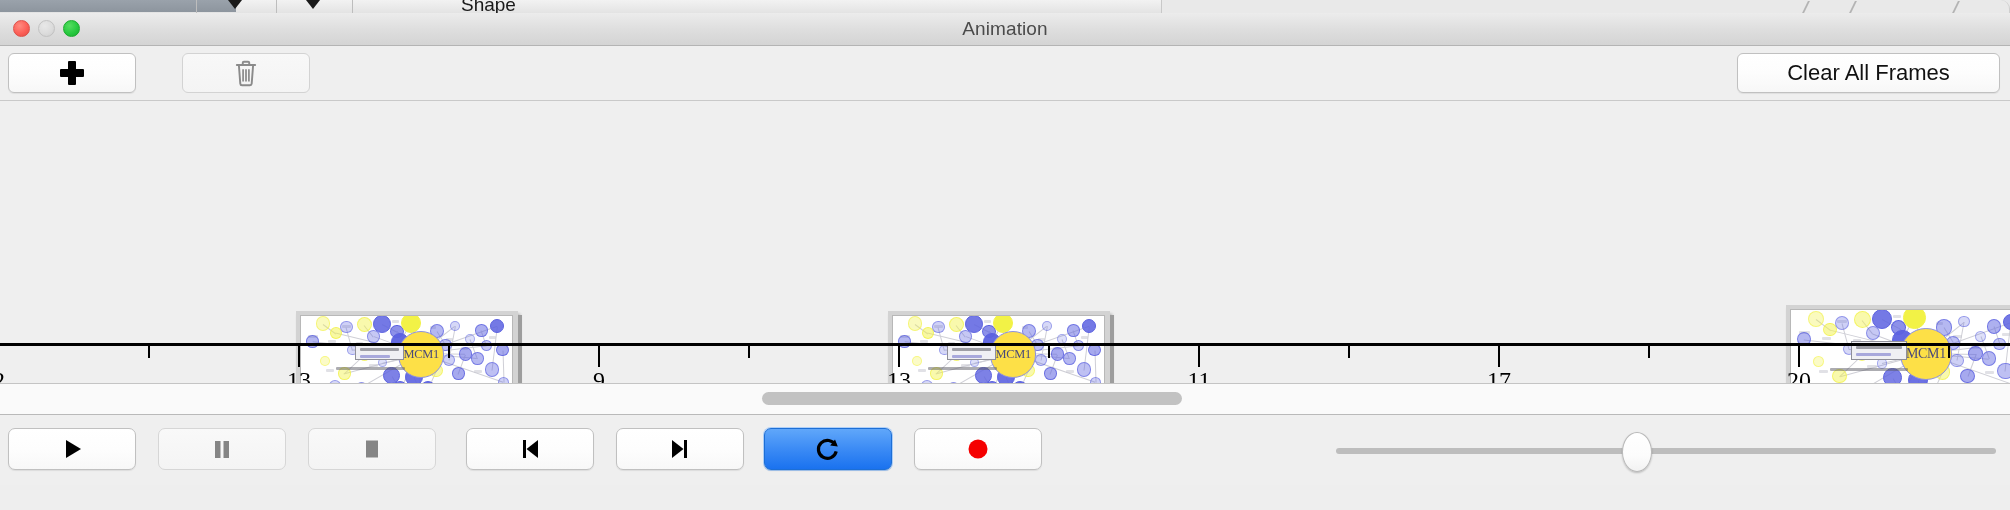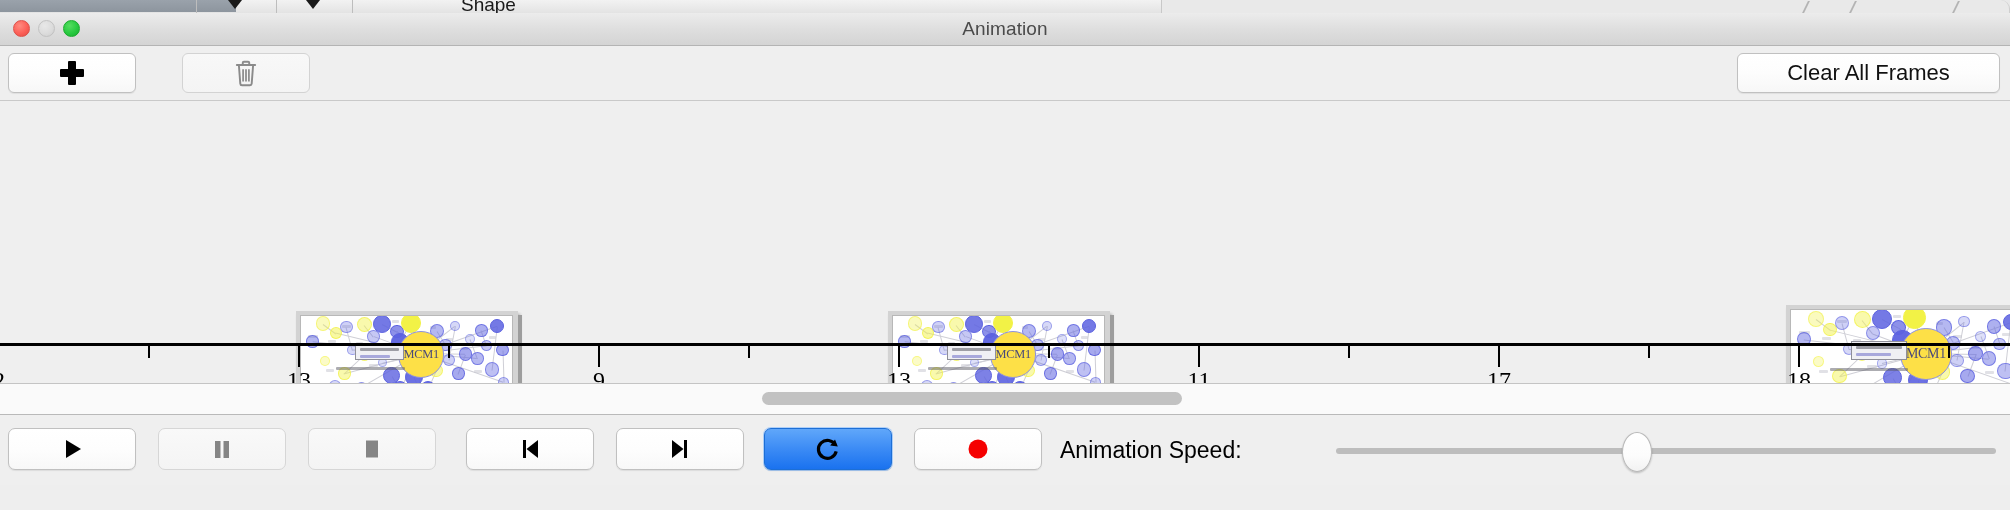--- a/index.html
+++ b/index.html
@@ -713,21 +713,21 @@
           <div class="ticklabel" style="left: 299px;">13</div>
           <div class="tick major" style="left: 598px;"></div>
           <div class="ticklabel" style="left: 599px;">9</div>
           <div class="tick major" style="left: 898px;"></div>
           <div class="ticklabel" style="left: 899px;">13</div>
           <div class="tick major" style="left: 1198px;"></div>
           <div class="ticklabel" style="left: 1199px;">11</div>
           <div class="tick major" style="left: 1498px;"></div>
           <div class="ticklabel" style="left: 1499px;">17</div>
           <div class="tick major" style="left: 1798px;"></div>
-          <div class="ticklabel" style="left: 1799px;">18</div>
+          <div class="ticklabel" style="left: 1799px;">20</div>
           <div class="tick minor" style="left: 148px;"></div>
           <div class="tick minor" style="left: 448px;"></div>
           <div class="tick minor" style="left: 748px;"></div>
           <div class="tick minor" style="left: 1048px;"></div>
           <div class="tick minor" style="left: 1348px;"></div>
           <div class="tick minor" style="left: 1648px;"></div>
           <div class="tick minor" style="left: 1948px;"></div>
         </div>
 
     </div>
@@ -778,21 +778,20 @@
         <polygon points="16.2,10.6 23.8,11.6 21.0,4.4" fill="#000"></polygon>
       </svg>
     </div>
 
     <div class="tbtn" style="left:914px;width:128px;">
       <svg class="ico" width="26" height="26" viewBox="0 0 26 26">
         <circle cx="13" cy="13" r="9.5" fill="#f50000"></circle>
       </svg>
     </div>
 
-    <div class="speed-label">Animation Speed:</div>
 
     <div class="slider">
       <div class="slider-track"></div>
       <div class="slider-thumb" style="left: 286.3px;"></div>
     </div>
   </div>
 
 </div>
 
 </body></html>

